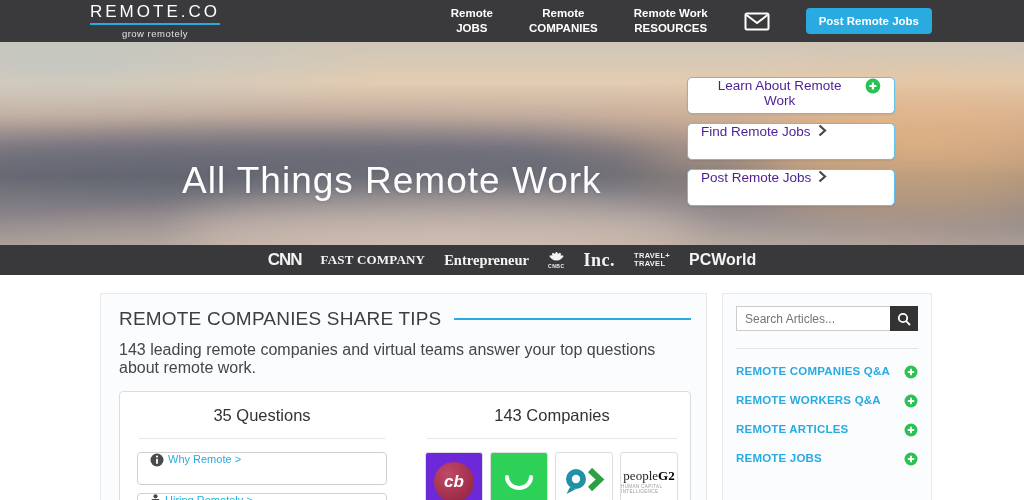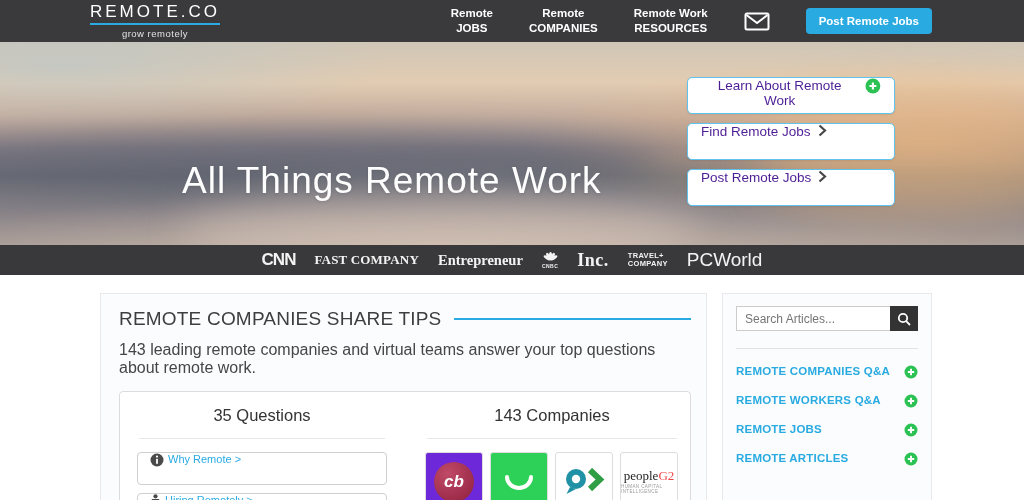--- a/index.html
+++ b/index.html
@@ -48,21 +48,21 @@
   .press-bar { position:absolute; top:245px; left:0; width:1024px; height:30px;
     background:#39393b; display:flex; align-items:center; justify-content:center;
     gap:19px; color:#f3f3f3; }
   .pl-cnn { font-size:17px; font-weight:800; letter-spacing:-1px; }
   .pl-fastco { font-family:"Liberation Serif", serif; font-size:13px; font-weight:700; letter-spacing:.2px; }
   .pl-entrepreneur { font-family:"Liberation Serif", serif; font-size:14.5px; font-weight:700; }
   .pl-cnbc { display:flex; flex-direction:column; align-items:center; line-height:1; }
   .pl-cnbc .cnbc-text { font-size:5px; font-weight:700; letter-spacing:.5px; margin-top:1px; }
   .pl-inc { font-family:"Liberation Serif", serif; font-size:18px; font-weight:700; letter-spacing:.5px; }
   .pl-tl { font-size:7.5px; font-weight:700; line-height:1.1; letter-spacing:.3px; text-align:left; }
-  .pl-pcworld { font-size:19px; font-weight:400; }
+  .pl-pcworld { font-size:16px; font-weight:700; }
 
   
   .main-card { position:absolute; left:100px; top:293px; width:607px; height:250px;
     background:#fbfcfd; border:1px solid #e8e9ec; padding:14px 15px 0 18px; }
   .heading-row { display:flex; align-items:center; }
   .page-heading { font-size:19px; color:#3e3e40; font-weight:500; letter-spacing:.2px; }
   .blue-rule { flex:1; height:2px; background:#29abe2; margin-left:13px; }
   .subtitle { margin-top:11px; font-size:16px; color:#464646; }
   .inner-panel { margin-top:14px; background:#fff; border:1px solid #dcdcdf;
     border-radius:4px; display:flex; padding:13px 11px 30px; }
@@ -78,21 +78,21 @@
   .tile { width:58px; height:59px; background:#fff; border:1px solid #ddd; border-radius:3px;
     display:flex; flex-direction:column; align-items:center; justify-content:center;
     overflow:hidden; cursor:pointer; }
   .tile.cb-bg { background:#6d28d9; }
   .cb-circle { width:40px; height:40px; border-radius:50%;
     background:radial-gradient(circle at 35% 30%, #c04a68, #8e1f3c);
     color:#fff; font-style:italic; font-weight:700; font-size:17px;
     display:flex; align-items:center; justify-content:center; }
   .tile.smile-bg { background:#2ed157; }
   .pg2-line { font-family:"Liberation Serif", serif; font-size:13px; color:#1d1d1d; line-height:1; }
-  .pg2-line .g2 { color:#ef4444; font-weight:400;text-align:right; }
+  .pg2-line .g2 { color:#000000; font-weight:700;text-align:right; }
   .pg2-sub { font-size:4.5px; color:#9a9a9a; letter-spacing:.4px; margin-top:2px; }
 
   
   .sidebar-card { position:absolute; left:722px; top:293px; width:210px; height:250px;
     background:#fbfcfd; border:1px solid #e8e9ec; padding:12px 13px; }
   .search-row { display:flex; }
   .search-input { flex:1; height:25px; border:1px solid #ccc; border-right:none;
     padding:0 8px; font-size:12px; color:#4c1d95; background:#fff; outline:none;
     font-family:inherit; min-width:0; }
   .search-btn { width:28px; height:25px; background:#333; border:none; display:flex;
@@ -173,21 +173,21 @@
         <ellipse cx="7.5" cy="4" rx="1.6" ry="4"></ellipse>
         <ellipse cx="7.5" cy="4" rx="1.6" ry="4" transform="rotate(29 7.5 8)"></ellipse>
         <ellipse cx="7.5" cy="4" rx="1.6" ry="4" transform="rotate(58 7.5 8)"></ellipse>
       </g>
     </svg>
     <span class="cnbc-text">CNBC</span>
   </span>
   <span class="pl-inc">Inc.</span>
   <span class="pl-tl">
     <div>TRAVEL+</div>
-    <div>COMPANY</div>
+    <div>TRAVEL</div>
   </span>
   <span class="pl-pcworld">PCWorld</span>
 </div>
 
 <div class="main-card">
   <div class="heading-row">
     <h2 class="page-heading">REMOTE COMPANIES SHARE TIPS</h2>
     <div class="blue-rule"></div>
   </div>
   <p class="subtitle">143 leading remote companies and virtual teams answer your top questions about remote work.</p>
@@ -274,26 +274,26 @@
     </svg>
   </div>
   <div class="sb-link">
     <span class="sb-link-label">REMOTE WORKERS Q&amp;A</span>
     <svg width="14" height="14" viewBox="0 0 14 14">
       <circle cx="7" cy="7" r="6.5" fill="#2bc253"></circle>
         <path d="M7 3.8 V10.2 M3.8 7 H10.2" stroke="#fff" stroke-width="1.9"></path>
     </svg>
   </div>
   <div class="sb-link">
+    <span class="sb-link-label">REMOTE ARTICLES</span>
+    <svg width="14" height="14" viewBox="0 0 14 14">
+      <circle cx="7" cy="7" r="6.5" fill="#2bc253"></circle>
+        <path d="M7 3.8 V10.2 M3.8 7 H10.2" stroke="#fff" stroke-width="1.9"></path>
+    </svg>
+  </div>
+  <div class="sb-link">
     <span class="sb-link-label">REMOTE JOBS</span>
     <svg width="14" height="14" viewBox="0 0 14 14">
       <circle cx="7" cy="7" r="6.5" fill="#2bc253"></circle>
         <path d="M7 3.8 V10.2 M3.8 7 H10.2" stroke="#fff" stroke-width="1.9"></path>
     </svg>
   </div>
-  <div class="sb-link">
-    <span class="sb-link-label">REMOTE ARTICLES</span>
-    <svg width="14" height="14" viewBox="0 0 14 14">
-      <circle cx="7" cy="7" r="6.5" fill="#2bc253"></circle>
-        <path d="M7 3.8 V10.2 M3.8 7 H10.2" stroke="#fff" stroke-width="1.9"></path>
-    </svg>
-  </div>
 </div>
 
 </body></html>

